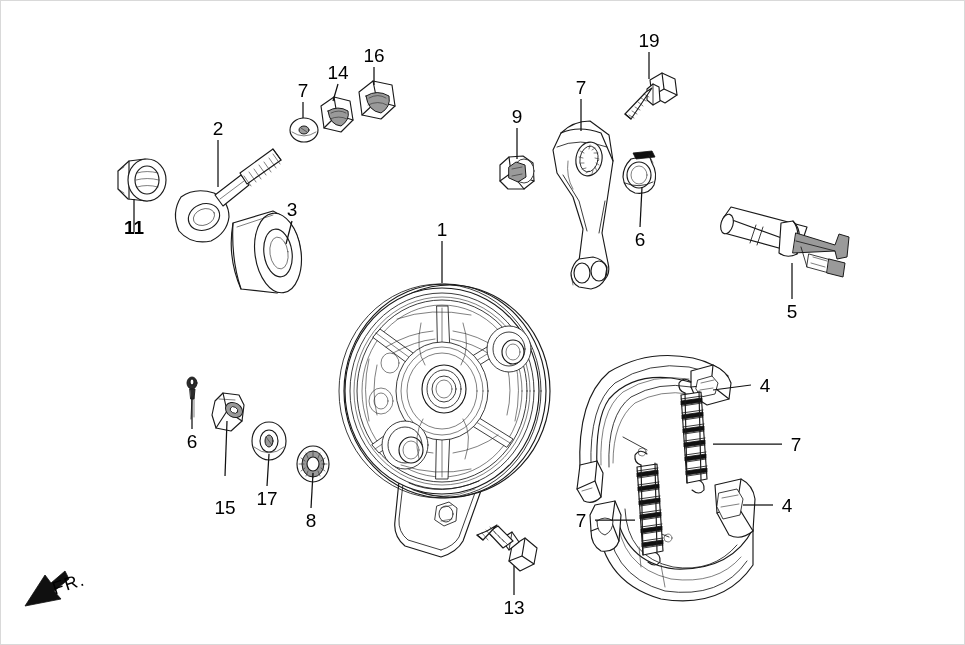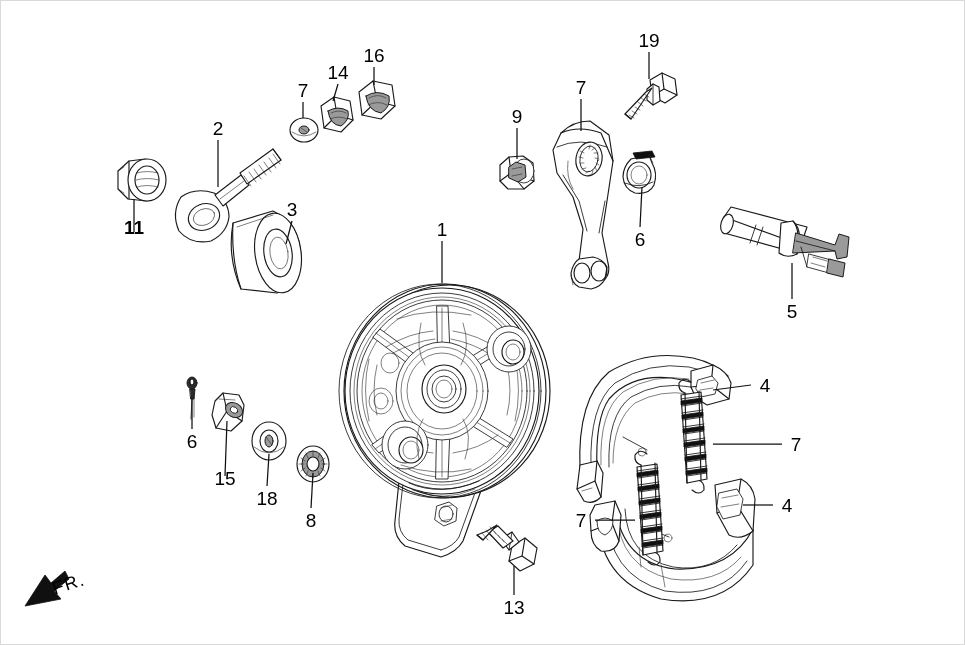--- a/index.html
+++ b/index.html
@@ -529,24 +529,24 @@
       <div class="partnum" style="left: 786px; top: 504px;">4</div>
       <div class="partnum" style="left: 791px; top: 310px;">5</div>
       <div class="partnum" style="left: 639px; top: 238px;">6</div>
       <div class="partnum" style="left: 580px; top: 86px;">7</div>
       <div class="partnum" style="left: 795px; top: 443px;">7</div>
       <div class="partnum" style="left: 580px; top: 519px;">7</div>
       <div class="partnum" style="left: 310px; top: 519px;">8</div>
       <div class="partnum" style="left: 516px; top: 115px;">9</div>
       <div class="partnum" style="left: 373px; top: 54px;">16</div>
       <div class="partnum" style="left: 133px; top: 226px; font-weight: bold;">11</div>
-      <div class="partnum" style="left: 266px; top: 497px;">18</div>
+      <div class="partnum" style="left: 266px; top: 497px;">17</div>
       <div class="partnum" style="left: 513px; top: 606px; text-align: right;">13</div>
       <div class="partnum" style="left: 337px; top: 71px;">14</div>
-      <div class="partnum" style="left: 224px; top: 477px;">15</div>
+      <div class="partnum" style="left: 224px; top: 506px;">15</div>
       <div class="partnum" style="left: 191px; top: 440px;">6</div>
       <div class="partnum" style="left: 302px; top: 89px;">7</div>
       <div class="partnum" style="left: 648px; top: 39px;">19</div>
     </div>
 
   <div class="frlabel" id="fr-label" style="left:52px; top:578px;">FR.</div>
 
 </div>
 
 </body></html>

